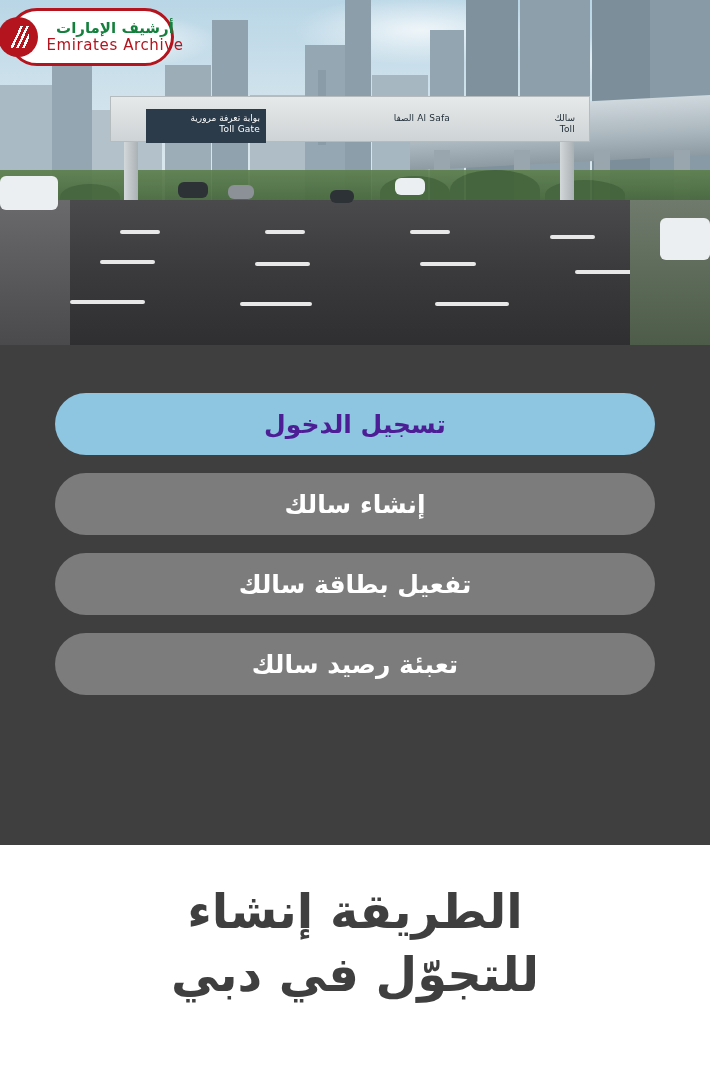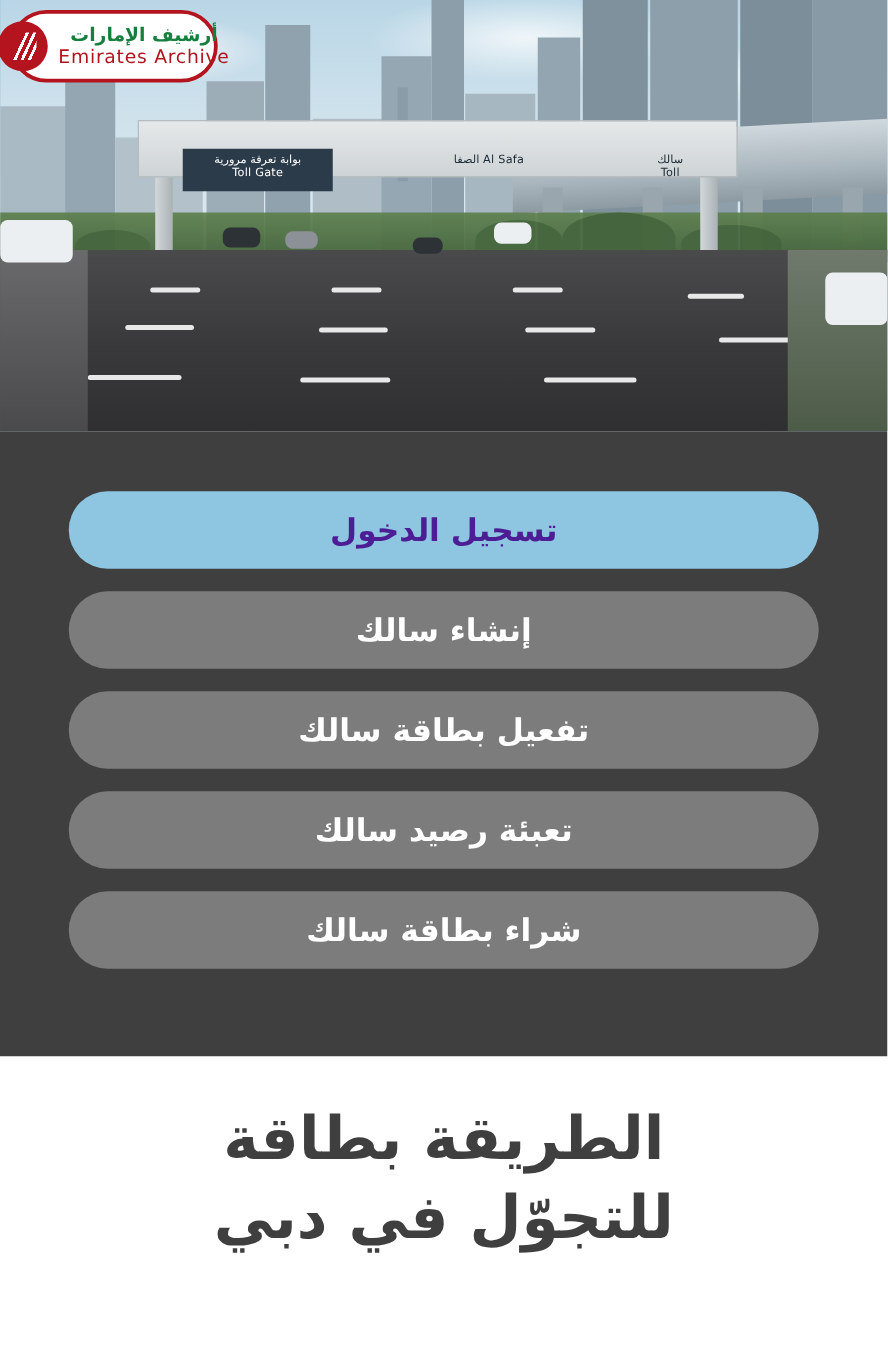--- a/index.html
+++ b/index.html
@@ -72,23 +72,23 @@
     position: absolute; top: 0; width: 16px; height: 60px;
     background: #9aa6ad;
   }
   
   .gantry {
     position: absolute; left: 110px; top: 96px; width: 480px; height: 46px;
     background: linear-gradient(180deg,#e6e9ea 0%, #ced3d5 100%);
     border: 1px solid #b6bcbe;
   }
   .gantry .panel {
-    position: absolute; top: 22px; height: 34px;
+    position: absolute; top: 12px; height: 34px;
     background: #2b3b4a; color: #fff;
-    font-size: 9px; line-height: 11px; padding: 4px 6px; text-align: center;
+    font-size: 9px; line-height: 11px; padding: 4px 6px; 
     letter-spacing: .2px;
   }
   .gantry .panel.left { left: 35px; width: 120px; }
   .gantry .panel.mid  { left: 215px; width: 130px; background: transparent; color:#1d2b36; }
   .gantry .panel.right{ left: 380px; width: 90px; background: transparent; color:#1d2b36; }
   .gantry-leg {
     position: absolute; top: 142px; width: 14px; height: 95px;
     background: linear-gradient(90deg,#d3d8da,#aab1b4);
   }
   .gl1 { left: 124px; }
@@ -273,21 +273,20 @@
       </div>
       <div class="mark"></div>
     </div>
   </div>
 
   <div class="panel-dark">
     <button class="btn primary">تسجيل الدخول</button>
     <button class="btn">إنشاء سالك</button>
     <button class="btn">تفعيل بطاقة سالك</button>
     <button class="btn">تعبئة رصيد سالك</button>
-    <button class="btn">شراء بطاقة سالك</button>
   </div>
 
   <div class="headline">
-    <div>الطريقة بطاقة</div>
+    <div>الطريقة إنشاء</div>
     <div>للتجوّل في دبي</div>
   </div>
 
 </div>
 
 </body></html>

